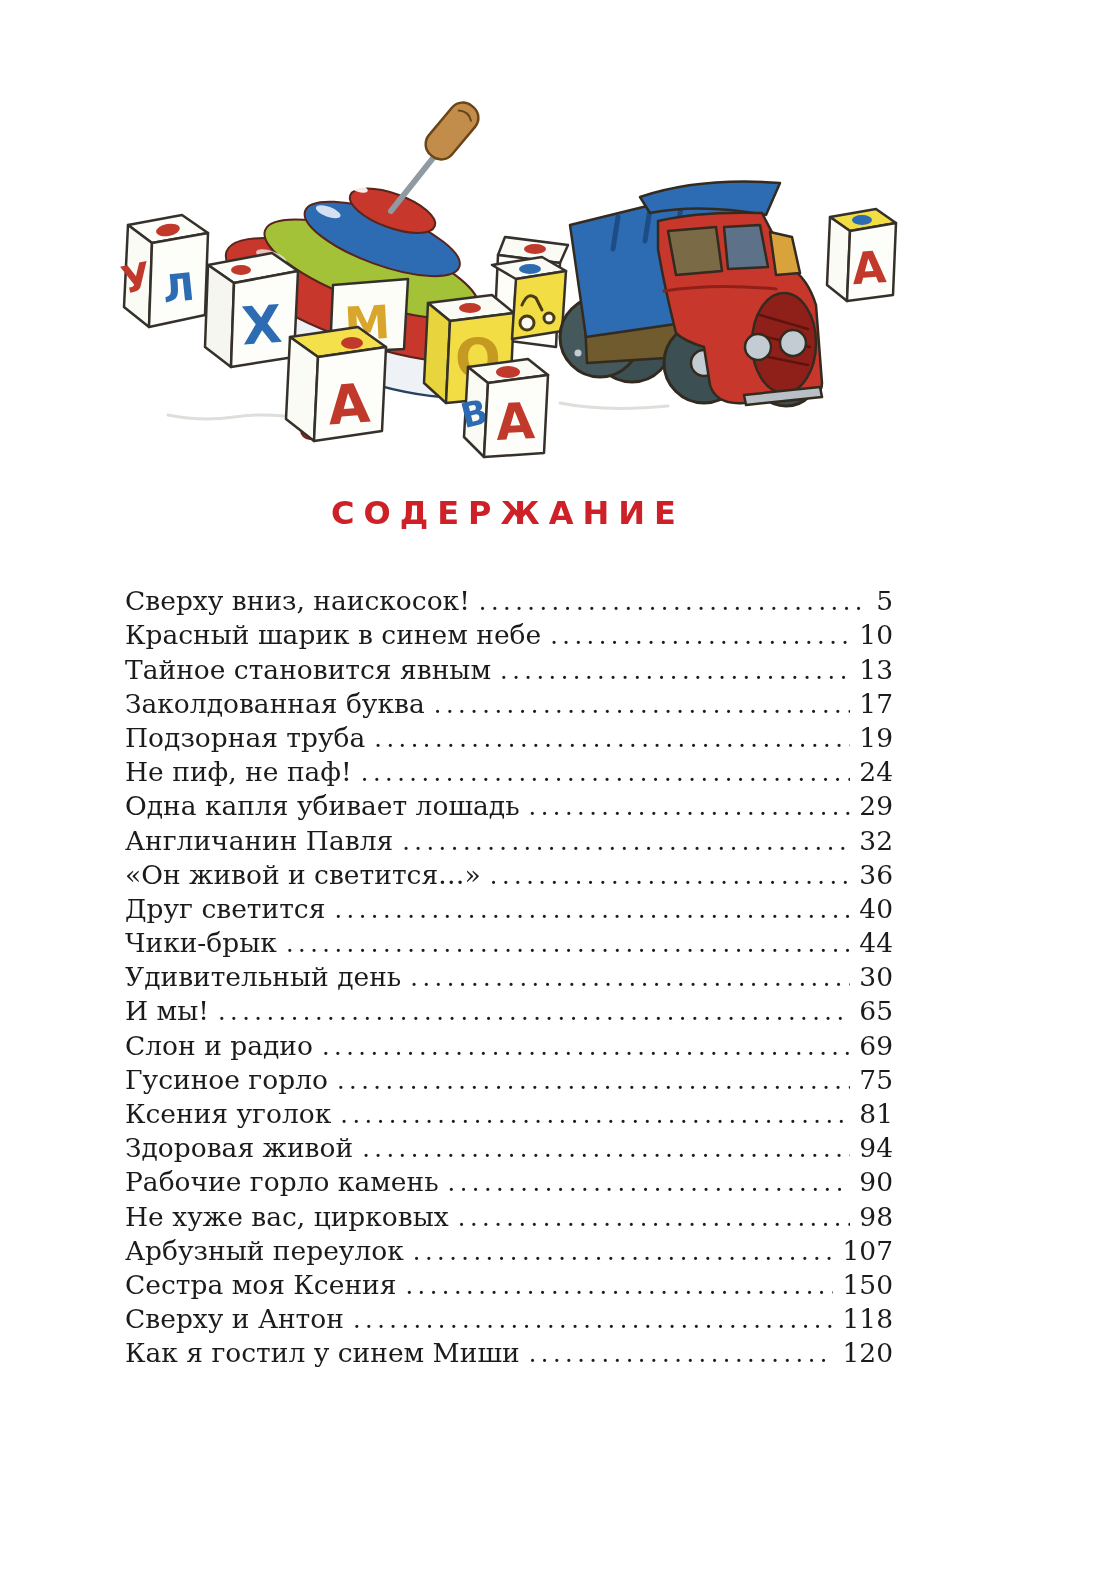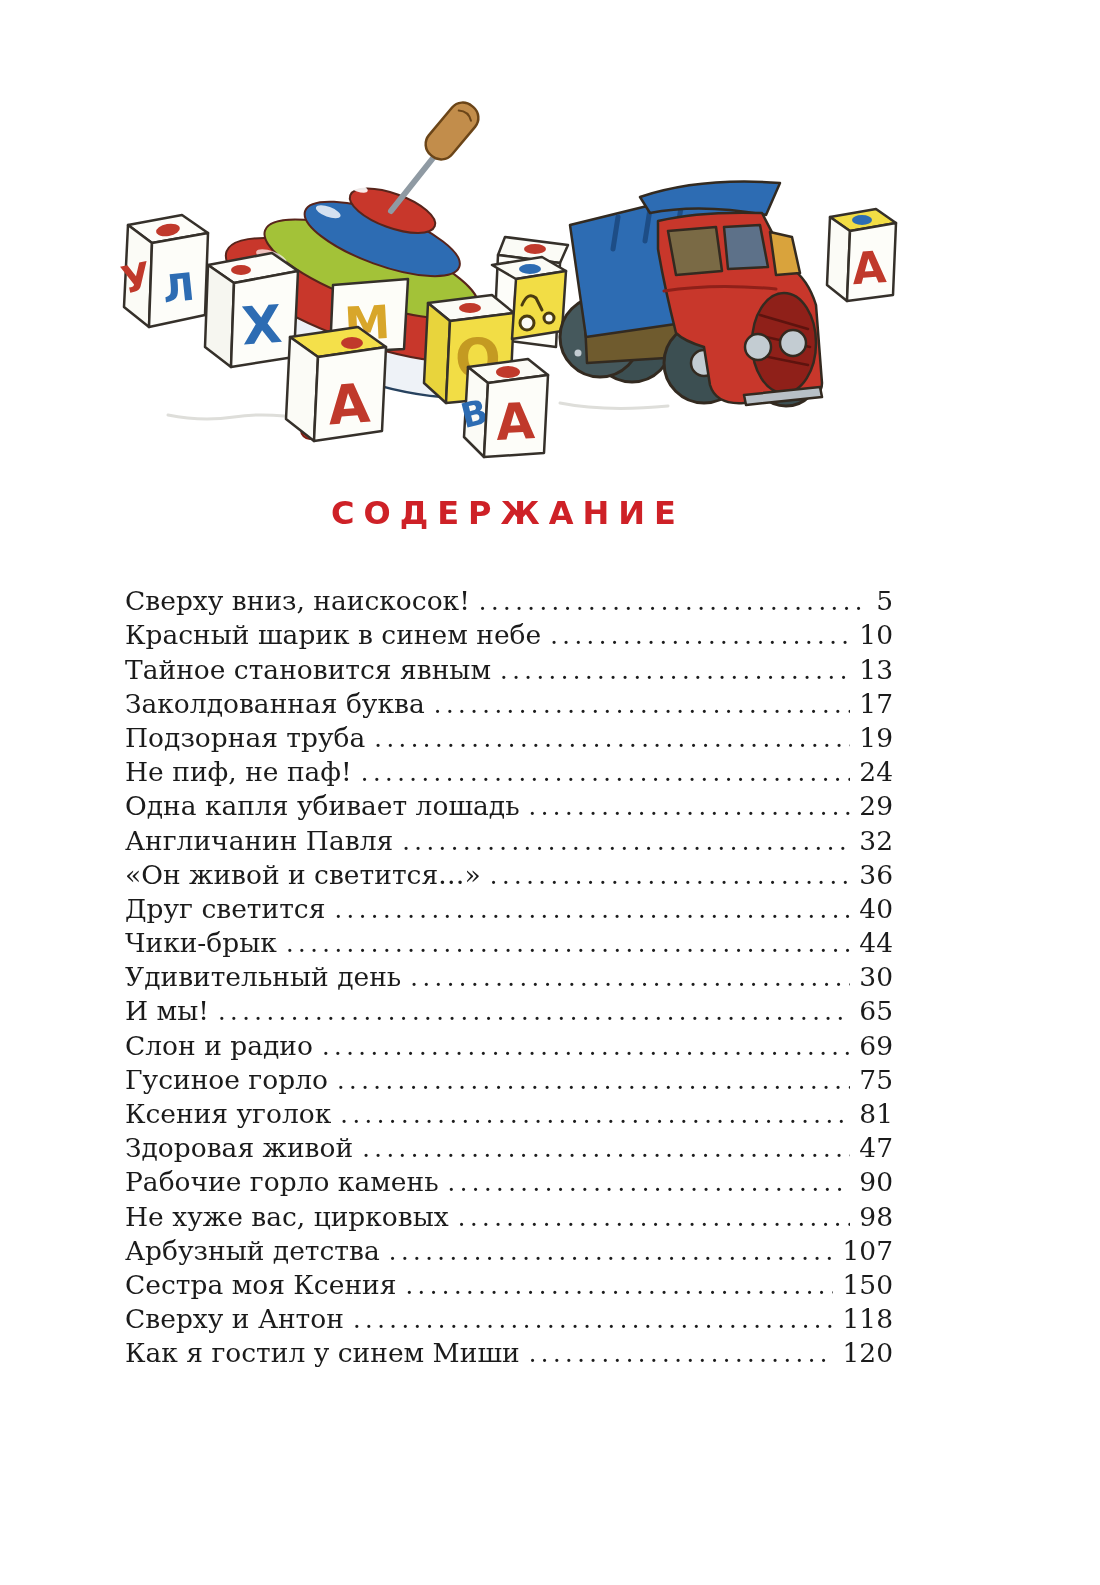--- a/index.html
+++ b/index.html
@@ -263,34 +263,34 @@
         <span class="toc-page">75</span>
       </div>
       <div class="toc-row">
         <span class="toc-title">Ксения уголок</span>
         <span class="dots">................................................................................................................................................................</span>
         <span class="toc-page">81</span>
       </div>
       <div class="toc-row">
         <span class="toc-title">Здоровая живой</span>
         <span class="dots">................................................................................................................................................................</span>
-        <span class="toc-page">47</span>
+        <span class="toc-page">94</span>
       </div>
       <div class="toc-row">
         <span class="toc-title">Рабочие горло камень</span>
         <span class="dots">................................................................................................................................................................</span>
         <span class="toc-page">90</span>
       </div>
       <div class="toc-row">
         <span class="toc-title">Не хуже вас, цирковых</span>
         <span class="dots">................................................................................................................................................................</span>
         <span class="toc-page">98</span>
       </div>
       <div class="toc-row">
-        <span class="toc-title">Арбузный детства</span>
+        <span class="toc-title">Арбузный переулок</span>
         <span class="dots">................................................................................................................................................................</span>
         <span class="toc-page">107</span>
       </div>
       <div class="toc-row">
         <span class="toc-title">Сестра моя Ксения</span>
         <span class="dots">................................................................................................................................................................</span>
         <span class="toc-page">150</span>
       </div>
       <div class="toc-row">
         <span class="toc-title">Сверху и Антон</span>

